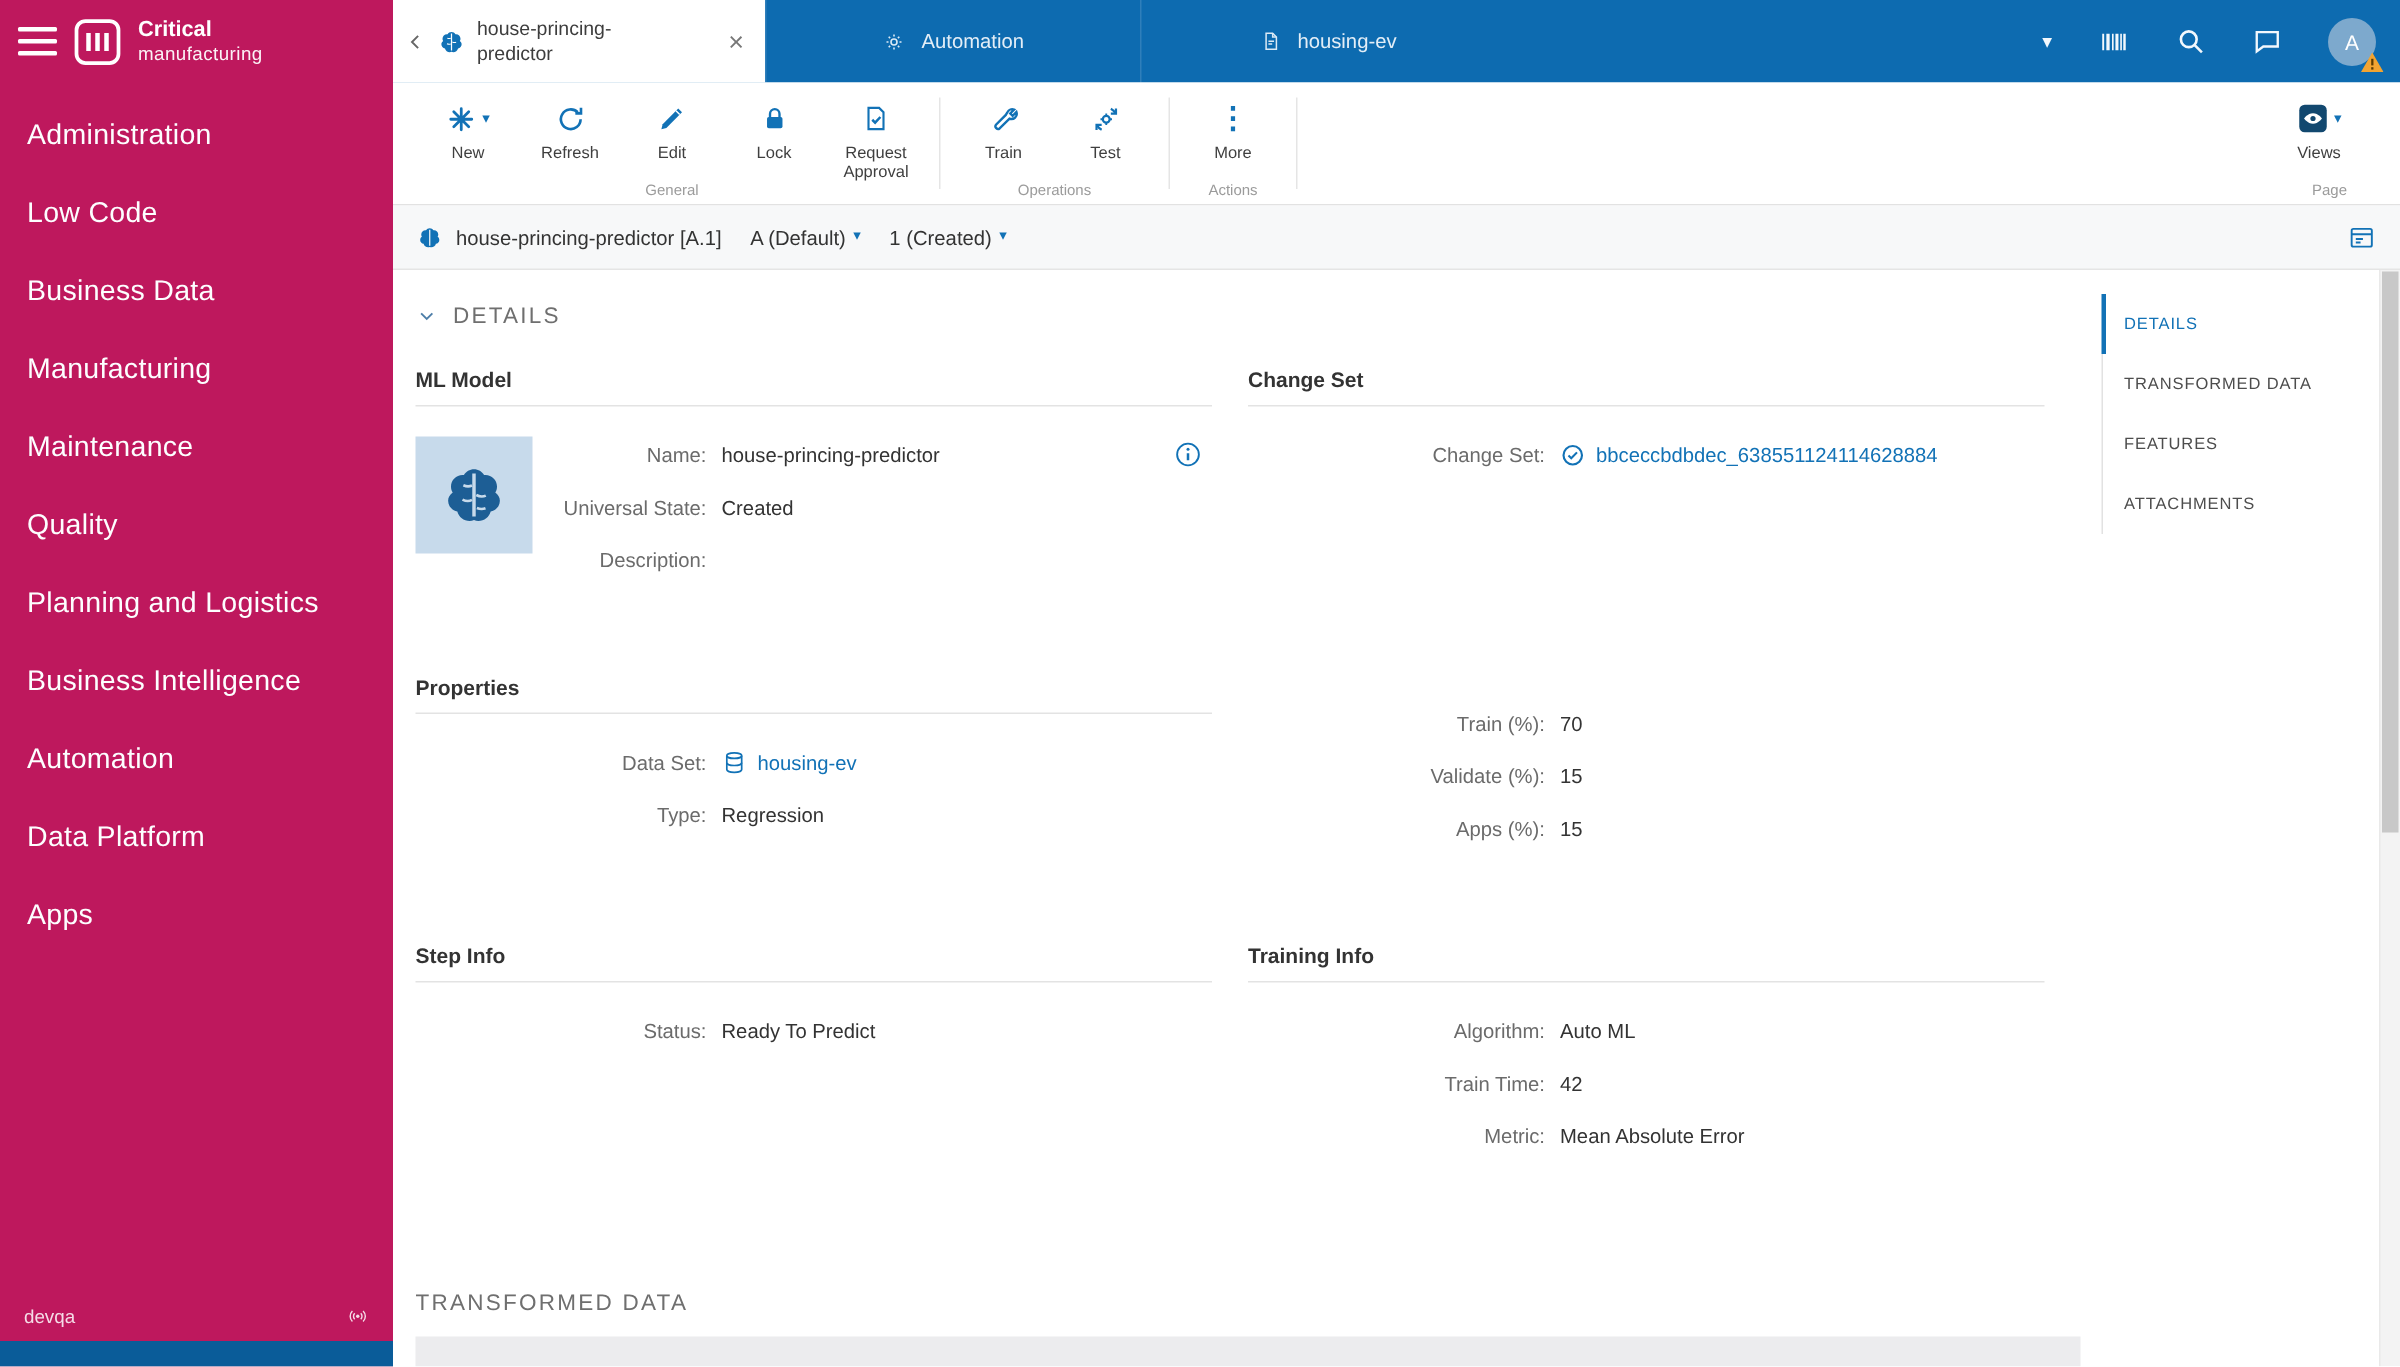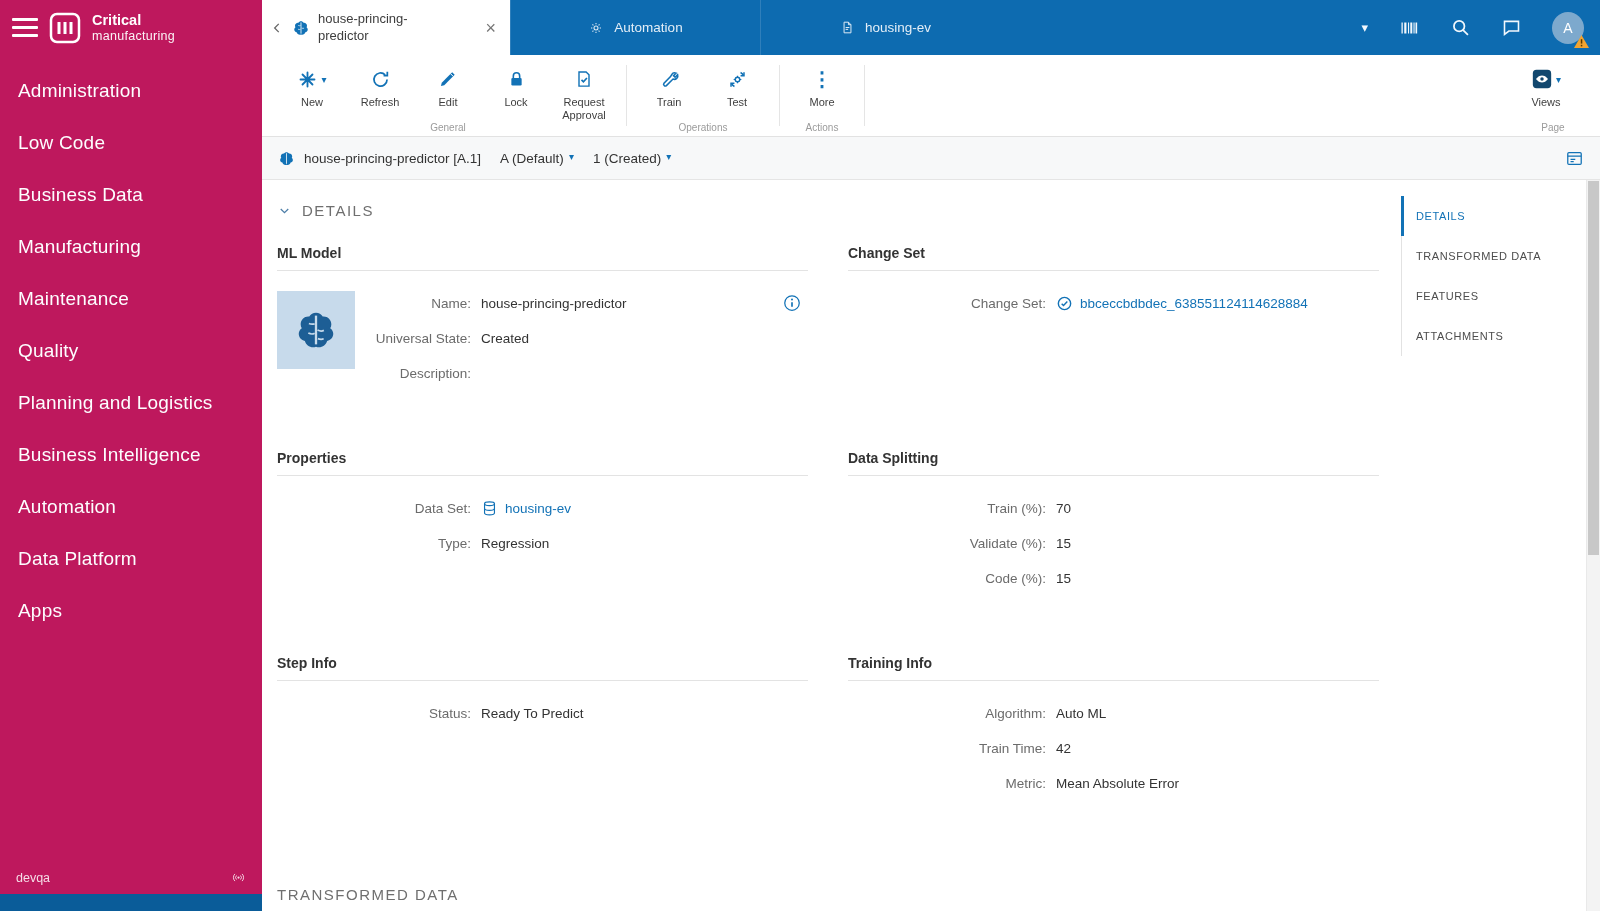--- a/index.html
+++ b/index.html
@@ -50,21 +50,21 @@
   
   .crumbbar { height:43px; flex-shrink:0; background:#f7f8f9; border-bottom:1px solid #e5e5e5; display:flex; align-items:center; gap:9px; padding:0 16px; font-size:13.5px; color:#333; }
   .crumb-sel { display:flex; align-items:flex-start; gap:5px; cursor:pointer; margin-left:10px; }
   .crumb-caret { color:#1272b6; font-size:10px; }
   .crumb-right { margin-left:auto; display:flex; cursor:pointer; }
 
   
   .content { flex:1; position:relative; background:#fff; overflow:hidden; }
   .details-hdr { display:flex; align-items:center; gap:10px; margin:22px 0 0 15px; color:#6f6f6f; cursor:pointer; width:max-content; }
   .details-hdr .txt { font-size:15px; letter-spacing:1.5px; }
-  .sections { display:grid; grid-template-columns:531px 531px; column-gap:40px; margin:26px 0 0 15px; }
+  .sections { display:grid; grid-template-columns:531px 531px; column-gap:24px; margin:26px 0 0 15px; }
   .section { margin-bottom:54px; }
   .sec-title { font-size:14px; font-weight:bold; color:#333; padding-bottom:9px; border-bottom:1px solid #e3e3e3; }
   .sec-body { margin-top:20px; }
   .ml-body { display:flex; }
   .thumb { width:78px; height:78px; background:#c7daeb; display:flex; align-items:center; justify-content:center; flex-shrink:0; }
   .ml-fields { flex:1; }
   .frow { display:flex; align-items:center; min-height:24px; margin:11px 0; }
   .frow:first-child { margin-top:0; }
   .flabel { width:204px; flex-shrink:0; text-align:right; padding-right:10px; color:#6b6b6b; font-size:13.5px; }
   .ml-fields .flabel { width:126px; }
@@ -431,32 +431,31 @@
               </span>
             </div>
             <div class="frow">
               <span class="flabel">Type:</span>
               <span class="fvalue">Regression</span>
             </div>
           </div>
         </div>
 
         <div class="section col-right">
-          <div class="sec-title">Data Splitting</div>
           <div class="sec-body">
             <div class="frow">
               <span class="flabel">Train (%):</span>
               <span class="fvalue">70</span>
             </div>
             <div class="frow">
               <span class="flabel">Validate (%):</span>
               <span class="fvalue">15</span>
             </div>
             <div class="frow">
-              <span class="flabel">Code (%):</span>
+              <span class="flabel">Apps (%):</span>
               <span class="fvalue">15</span>
             </div>
           </div>
         </div>
 
         <div class="section col-left">
           <div class="sec-title">Step Info</div>
           <div class="sec-body">
             <div class="frow">
               <span class="flabel">Status:</span>

